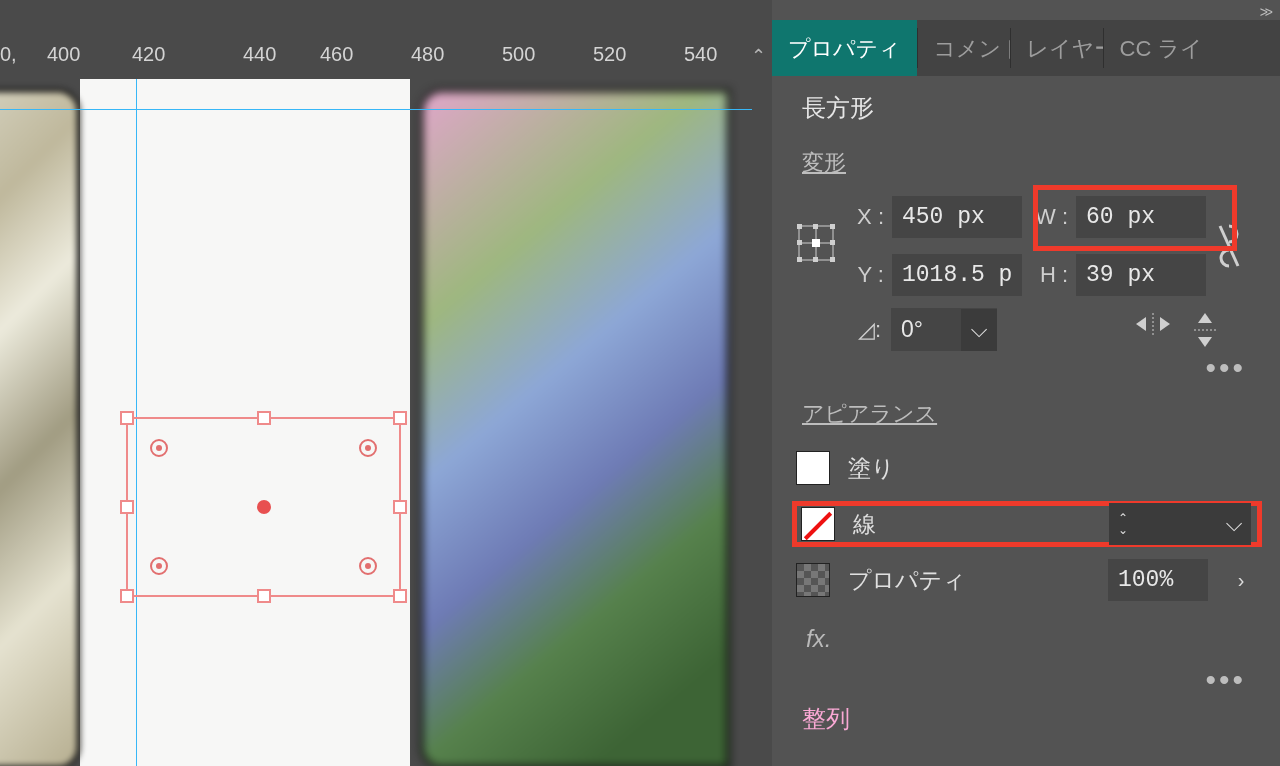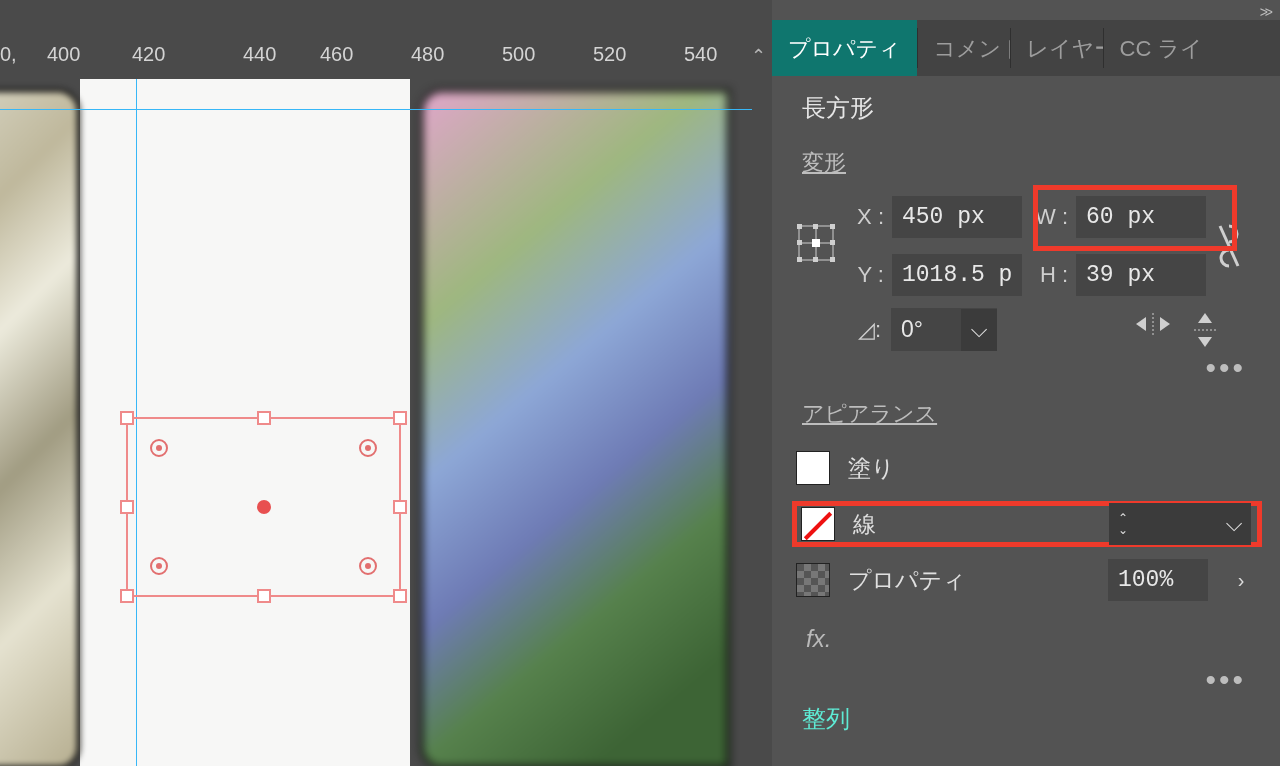--- a/index.html
+++ b/index.html
@@ -77,21 +77,21 @@
 .stepper .arrows { display:flex; flex-direction:column; background:#3b3b3b; width:28px; height:42px; align-items:center; justify-content:center; }
 .stepper .arrows span{font-size:12px;line-height:12px;color:#ddd;}
 .stepper .valbox { background:#3b3b3b; width:80px; height:42px;}
 .stepper .chev { width:34px; height:42px; background:#3b3b3b; display:flex; align-items:center; justify-content:center; color:#ddd;}
 .chev-r { width:30px; height:42px; display:flex; align-items:center; justify-content:center; color:#ddd; font-size:20px;}
 .fx { padding: 18px 34px; font-style:italic; color:#b9b9b9; font-size:24px; }
 
 .hi-red { outline: 5px solid #ef3a2b; outline-offset: 2px; }
 .hi-row { border:5px solid #ef3a2b; padding:4px 6px 4px 4px; margin: -4px -6px -4px -4px;}
 
-.bottom-label { padding: 10px 30px 0; color:#5eead4; font-size:24px; }
+.bottom-label { padding: 10px 30px 0; color:#f9a8d4; font-size:24px; }
 
 </style>
 </head>
 <body>
 
 <div class="canvas-area">
   <div class="ruler-h">
     <span class="tick" style="left:0px">0,</span>
     <span class="tick" style="left:47px">400</span>
     <span class="tick" style="left:132px">420</span>

